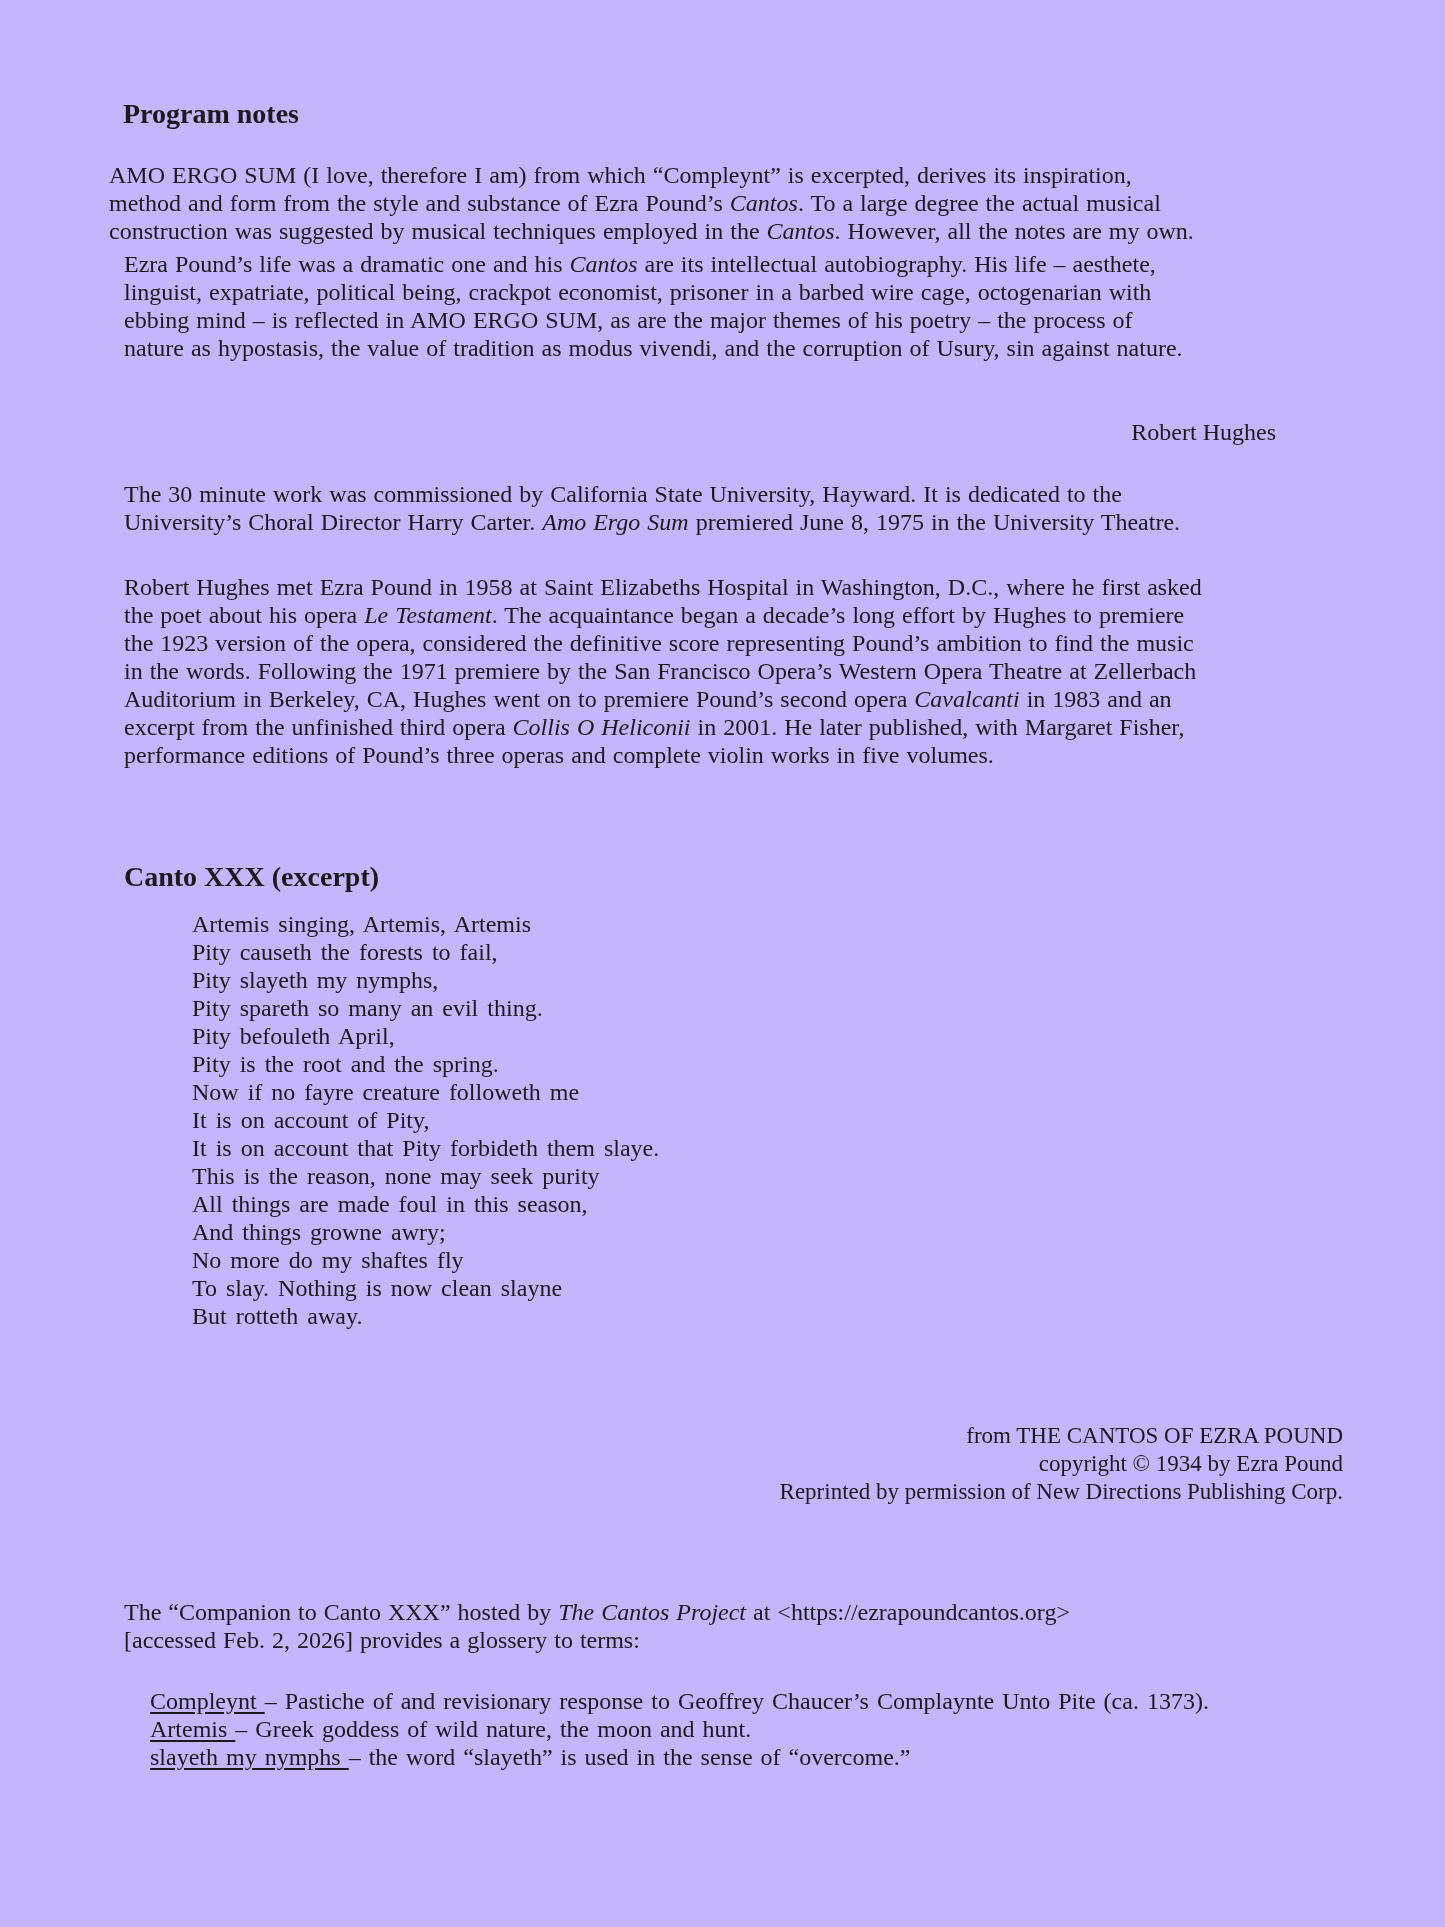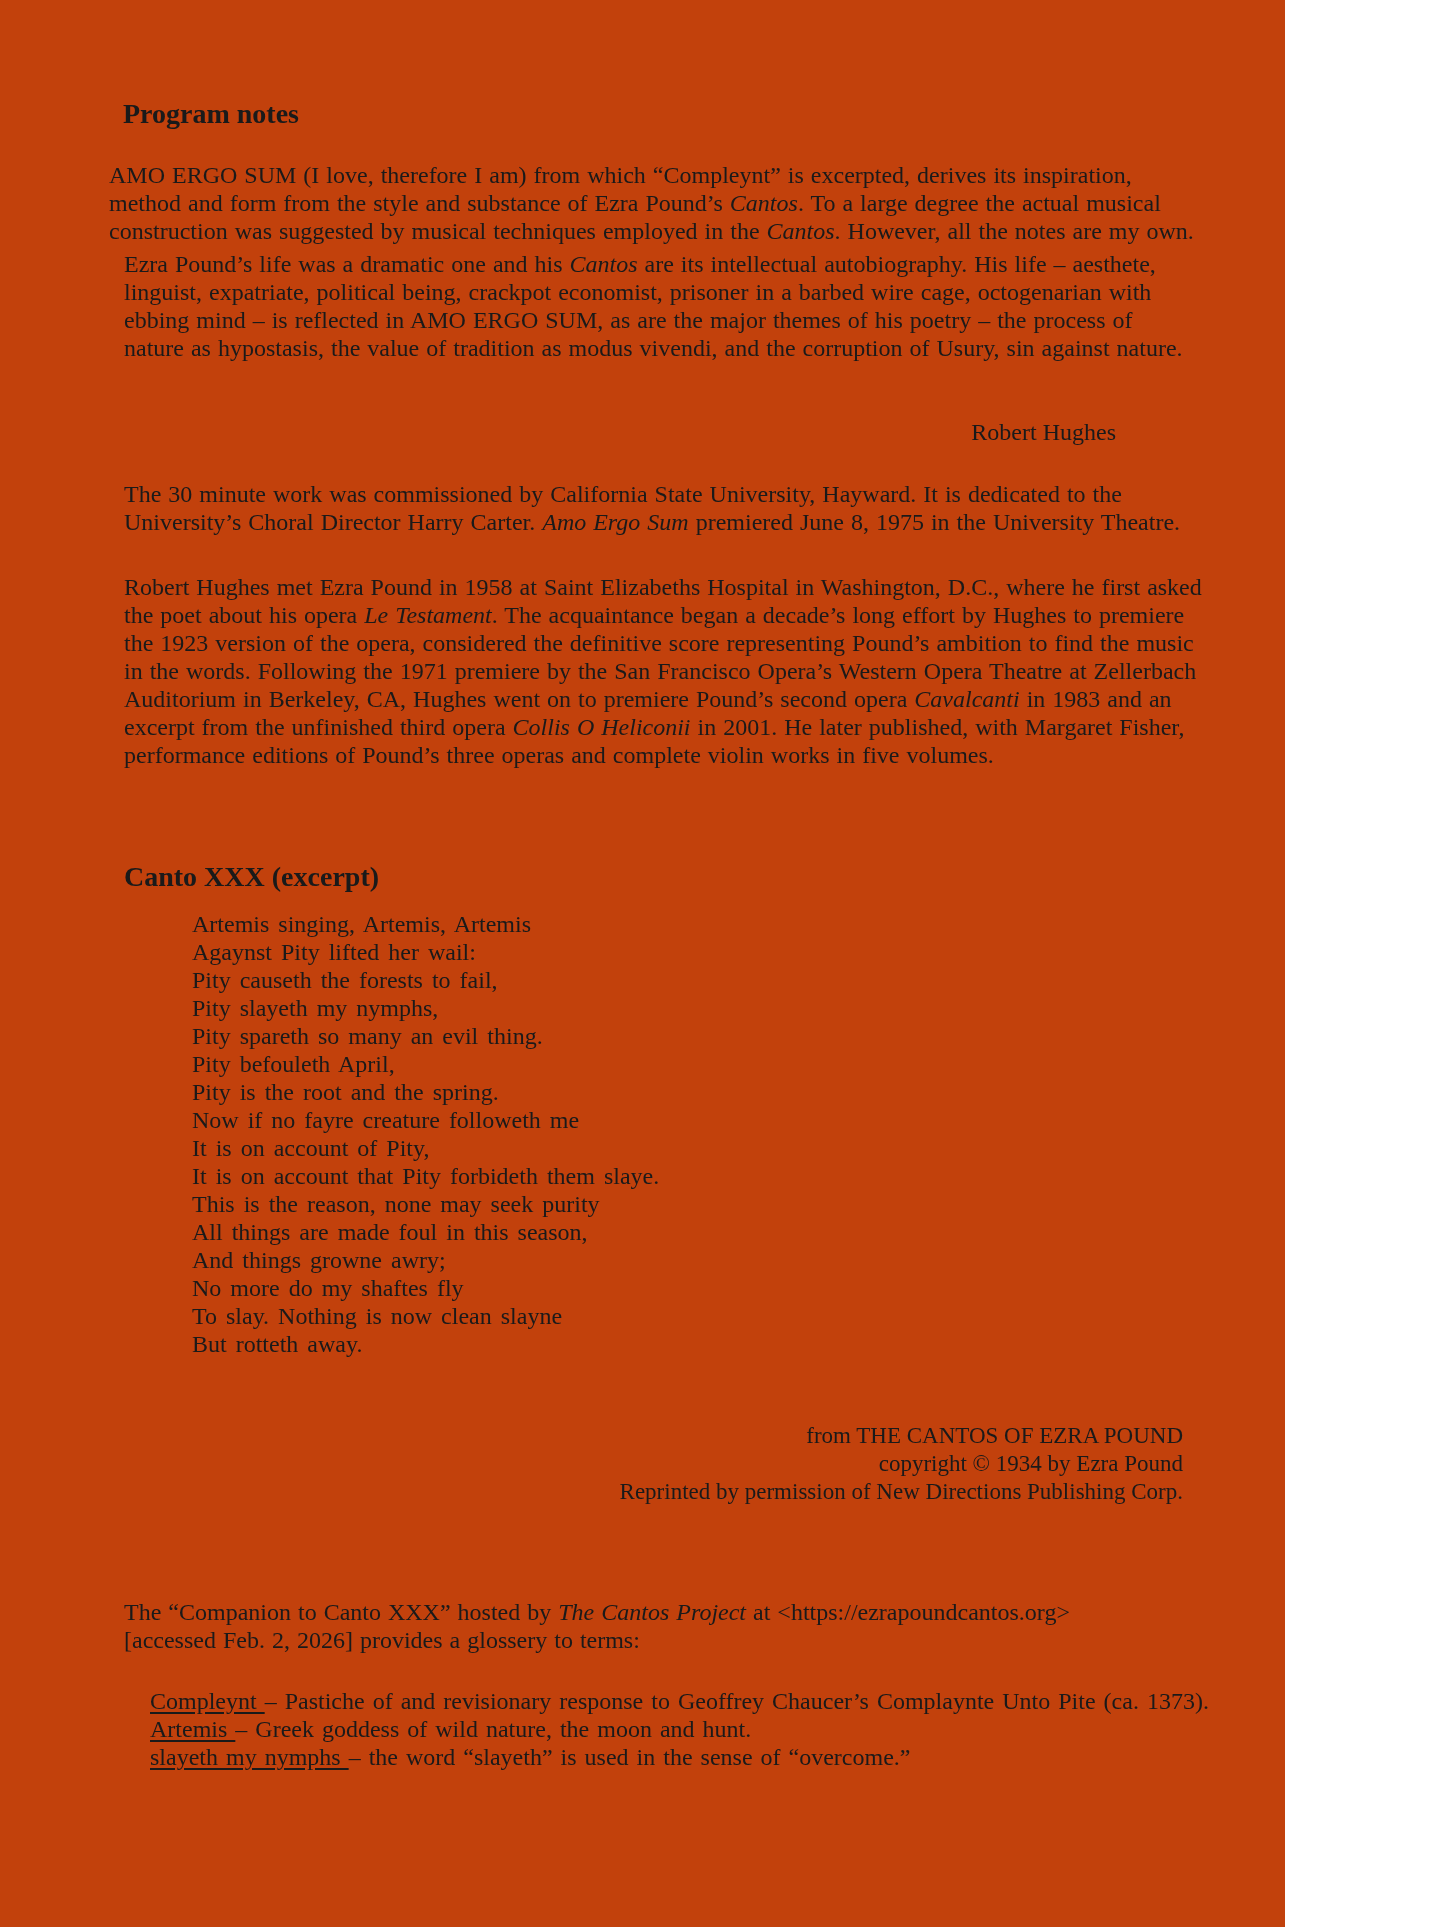--- a/index.html
+++ b/index.html
@@ -1,24 +1,23 @@
 <!DOCTYPE html>
 <html><head>
 <meta charset="utf-8">
 <style>
   html,body { margin:0; padding:0; background:#ffffff; }
   .page {
     position: relative;
-    width: 1273px;
+    width: 1445px;
     height: 1927px;
-    background: #c2410c;
+    background: #c4b5fd;
     font-family: "Liberation Serif", "DejaVu Serif", serif;
     color: #1a1a1a;
     overflow: hidden;
-    padding-left: 12px;
   }
   .abs { position: absolute; }
   .heading {
     font-weight: bold;
     font-size: 28px;
     line-height: 34px;
     white-space: nowrap;
   }
   .body-text {
     font-size: 24px;
@@ -79,21 +78,20 @@
 <span>the 1923 version of the opera, considered the definitive score representing Pound’s ambition to find the music</span>
 <span>in the words. Following the 1971 premiere by the San Francisco Opera’s Western Opera Theatre at Zellerbach</span>
 <span>Auditorium in Berkeley, CA, Hughes went on to premiere Pound’s second opera </span><span class="it">Cavalcanti</span><span> in 1983 and an</span>
 <span>excerpt from the unfinished third opera </span><span class="it">Collis O Heliconii</span><span> in 2001. He later published, with Margaret Fisher,</span>
 <span>performance editions of Pound’s three operas and complete violin works in five volumes.</span></div>
 
   <div class="abs heading" style="left:124px; top:860px;">Canto XXX (excerpt)</div>
 
   <div class="abs poem" style="left:192px; top:910px;">
       <div class="line">Artemis singing, Artemis, Artemis</div>
-      <div class="line">Agaynst Pity lifted her wail:</div>
       <div class="line">Pity causeth the forests to fail,</div>
       <div class="line">Pity slayeth my nymphs,</div>
       <div class="line">Pity spareth so many an evil thing.</div>
       <div class="line">Pity befouleth April,</div>
       <div class="line">Pity is the root and the spring.</div>
       <div class="line">Now if no fayre creature followeth me</div>
       <div class="line">It is on account of Pity,</div>
       <div class="line">It is on account that Pity forbideth them slaye.</div>
       <div class="line">This is the reason, none may seek purity</div>
       <div class="line">All things are made foul in this season,</div>

